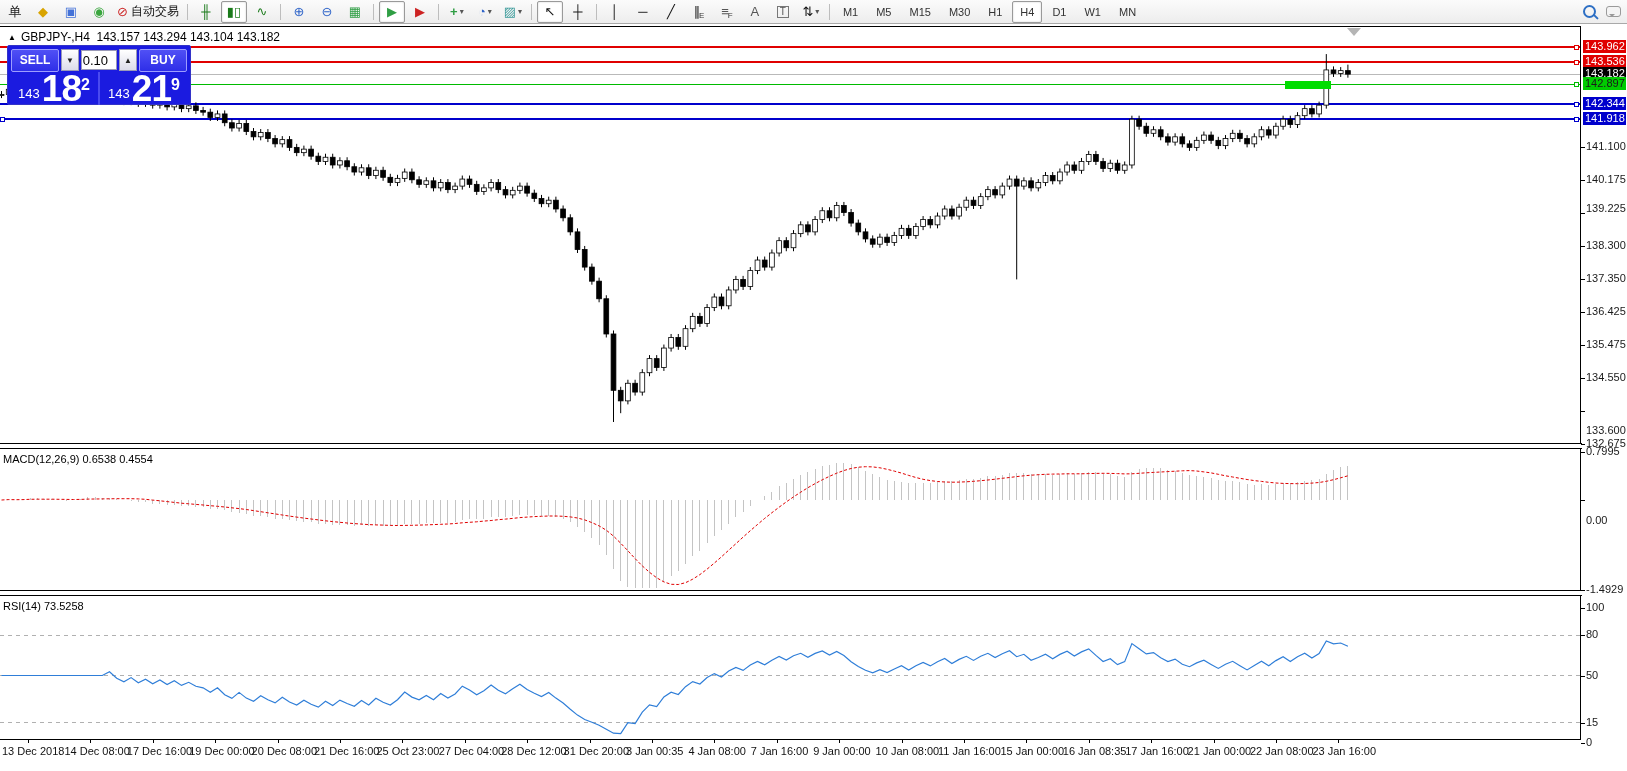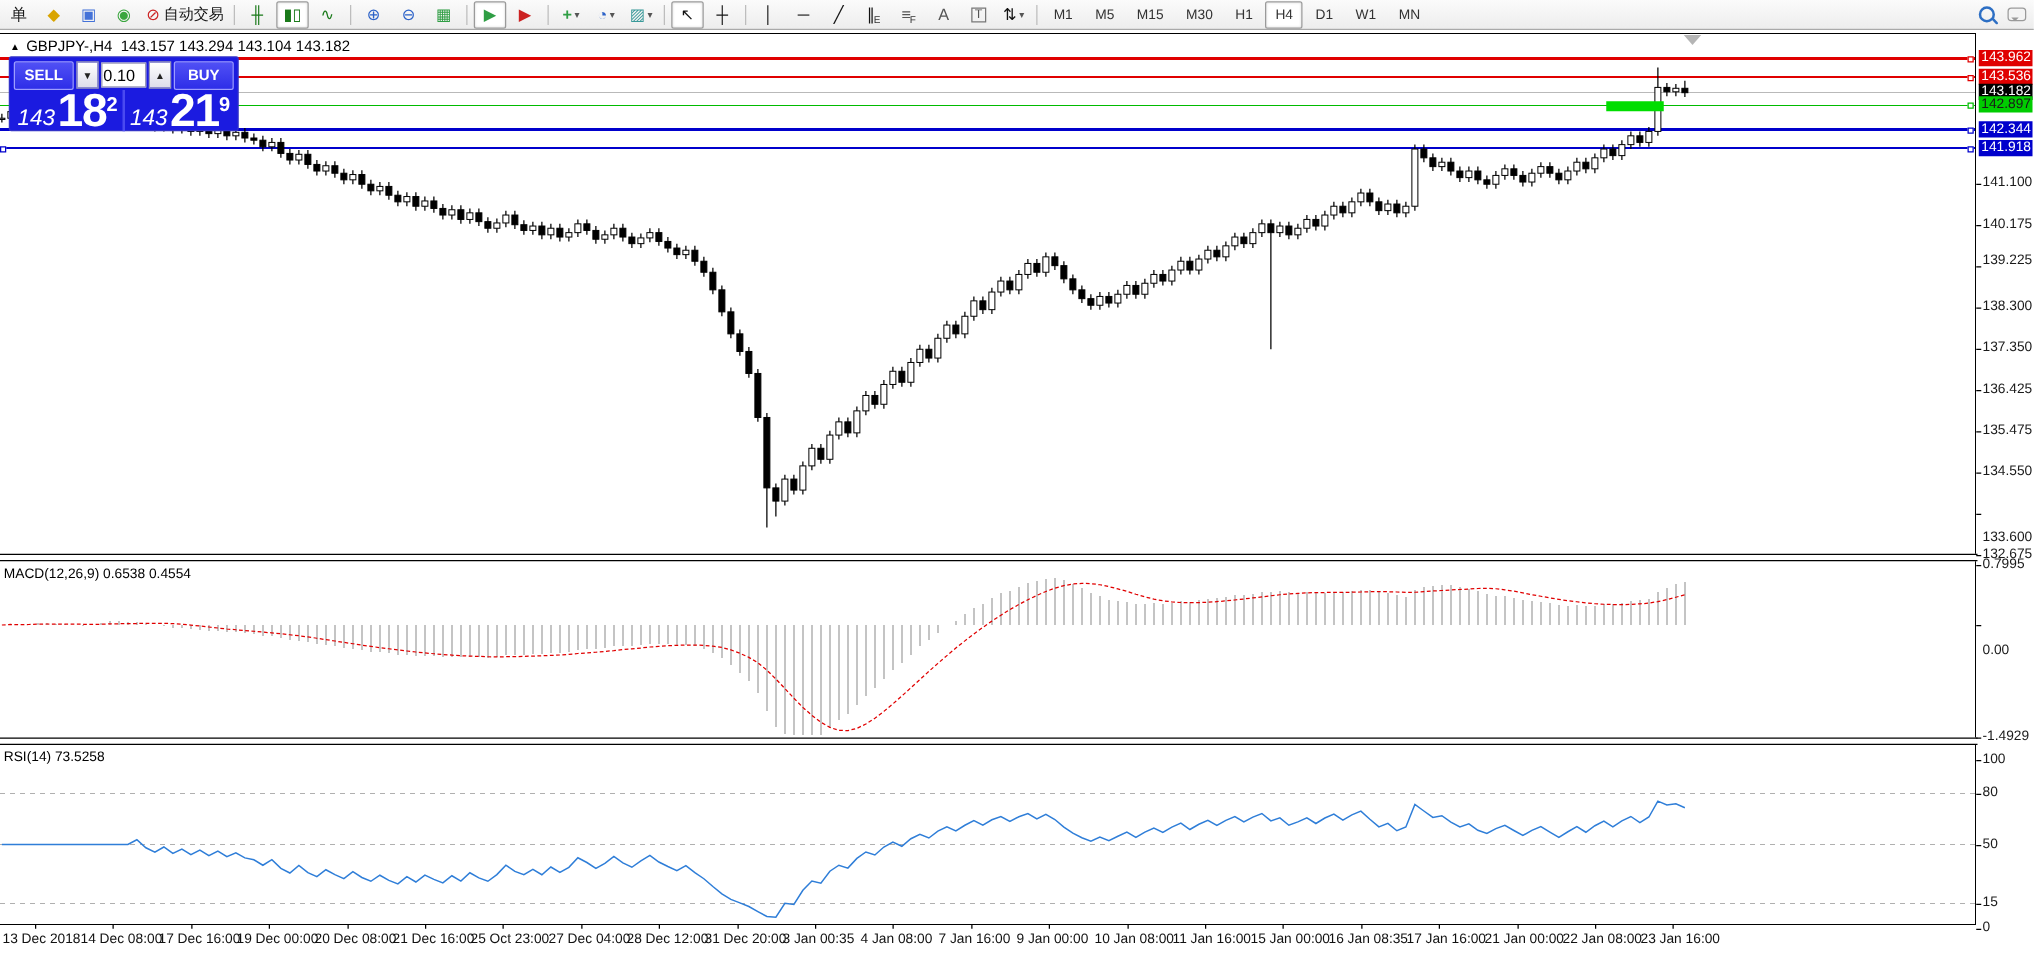--- a/index.html
+++ b/index.html
@@ -34,21 +34,21 @@
     border:1px solid #3333c8;border-radius:2px;z-index:10;box-sizing:border-box;padding:3px 3px 2px 3px;}
   .tp-top{display:flex;align-items:center;height:22px;gap:2px;}
   .tp-trade-btn{flex:0 0 46px;height:21px;background:linear-gradient(#5050f5,#2e2ee8);border:1px solid #9d9dff;
     border-radius:2px;color:#fff;font-size:12px;font-weight:bold;display:flex;align-items:center;justify-content:center;}
   .tp-step{flex:0 0 16px;height:20px;background:linear-gradient(#ffffff,#dcdcea);border:1px solid #9a9ab8;
     font-size:8px;color:#222;display:flex;align-items:center;justify-content:center;}
   #volume-input{flex:1;height:18px;border:1px solid #9a9ab8;font-size:13px;text-align:right;padding:0 8px 0 0;
     font-family:"Liberation Sans",sans-serif;color:#000;background:#fff;min-width:0;}
   .tp-prices{display:flex;height:33px;margin-top:1px;}
   .tp-price{flex:1;display:flex;align-items:flex-end;justify-content:center;color:#fff;padding-bottom:1px;}
-  .tp-bf{font-size:18px;line-height:20px;margin-right:2px;font-style:italic;}
+  .tp-bf{font-size:13px;line-height:20px;margin-right:2px;}
   .tp-pips{font-size:37px;font-weight:bold;line-height:30px;letter-spacing:-1px;}
   .tp-sup{font-size:16px;font-weight:bold;line-height:12px;position:relative;top:-13px;}
   .tp-vdiv{width:2px;background:#4a4af0;margin:0 1px;}
   
   .panel-divider{position:absolute;left:0;width:1582px;height:4px;border-top:1px solid #000;
     border-bottom:1px solid #000;background:#fff;z-index:4;}
   .pane-label{position:absolute;left:3px;font-size:11px;color:#000;z-index:5;}
   
   #axis{position:absolute;left:1583px;top:0;width:44px;height:747px;z-index:6;}
   .tick-label{position:absolute;left:3px;font-size:11px;color:#1a1a1a;height:13px;line-height:13px;white-space:nowrap;}

